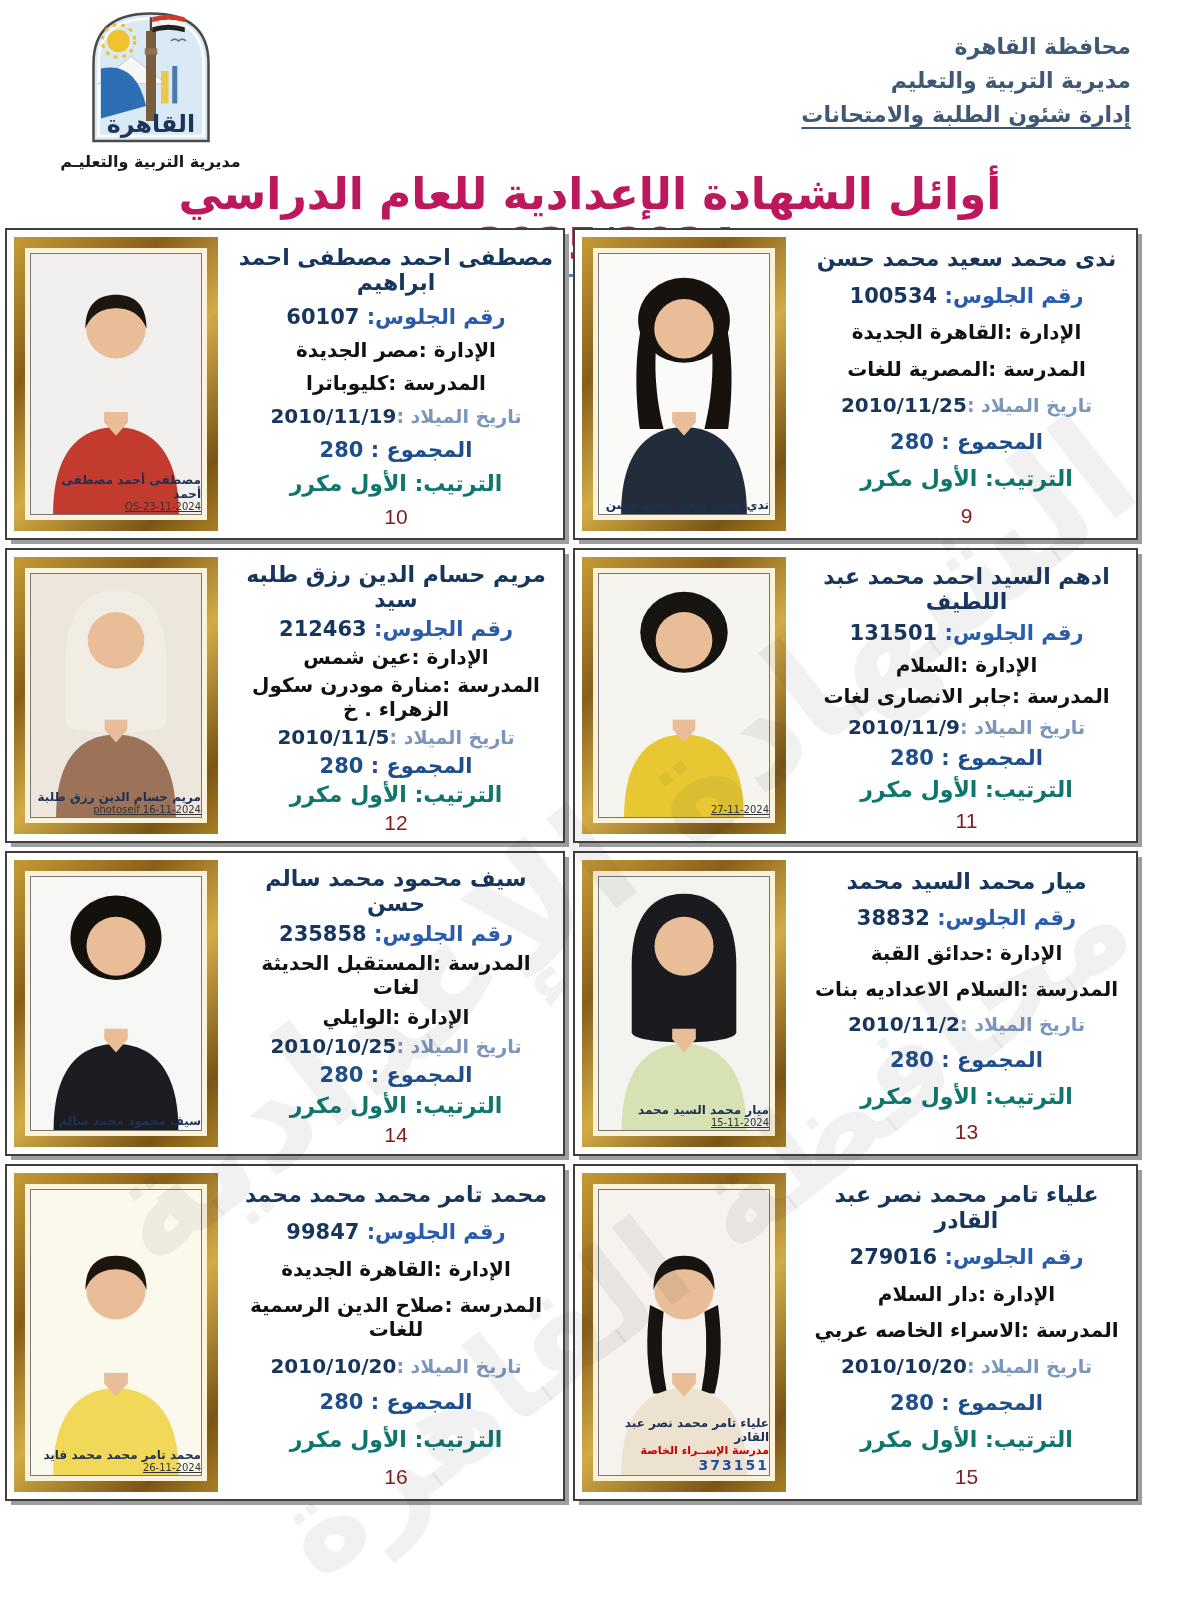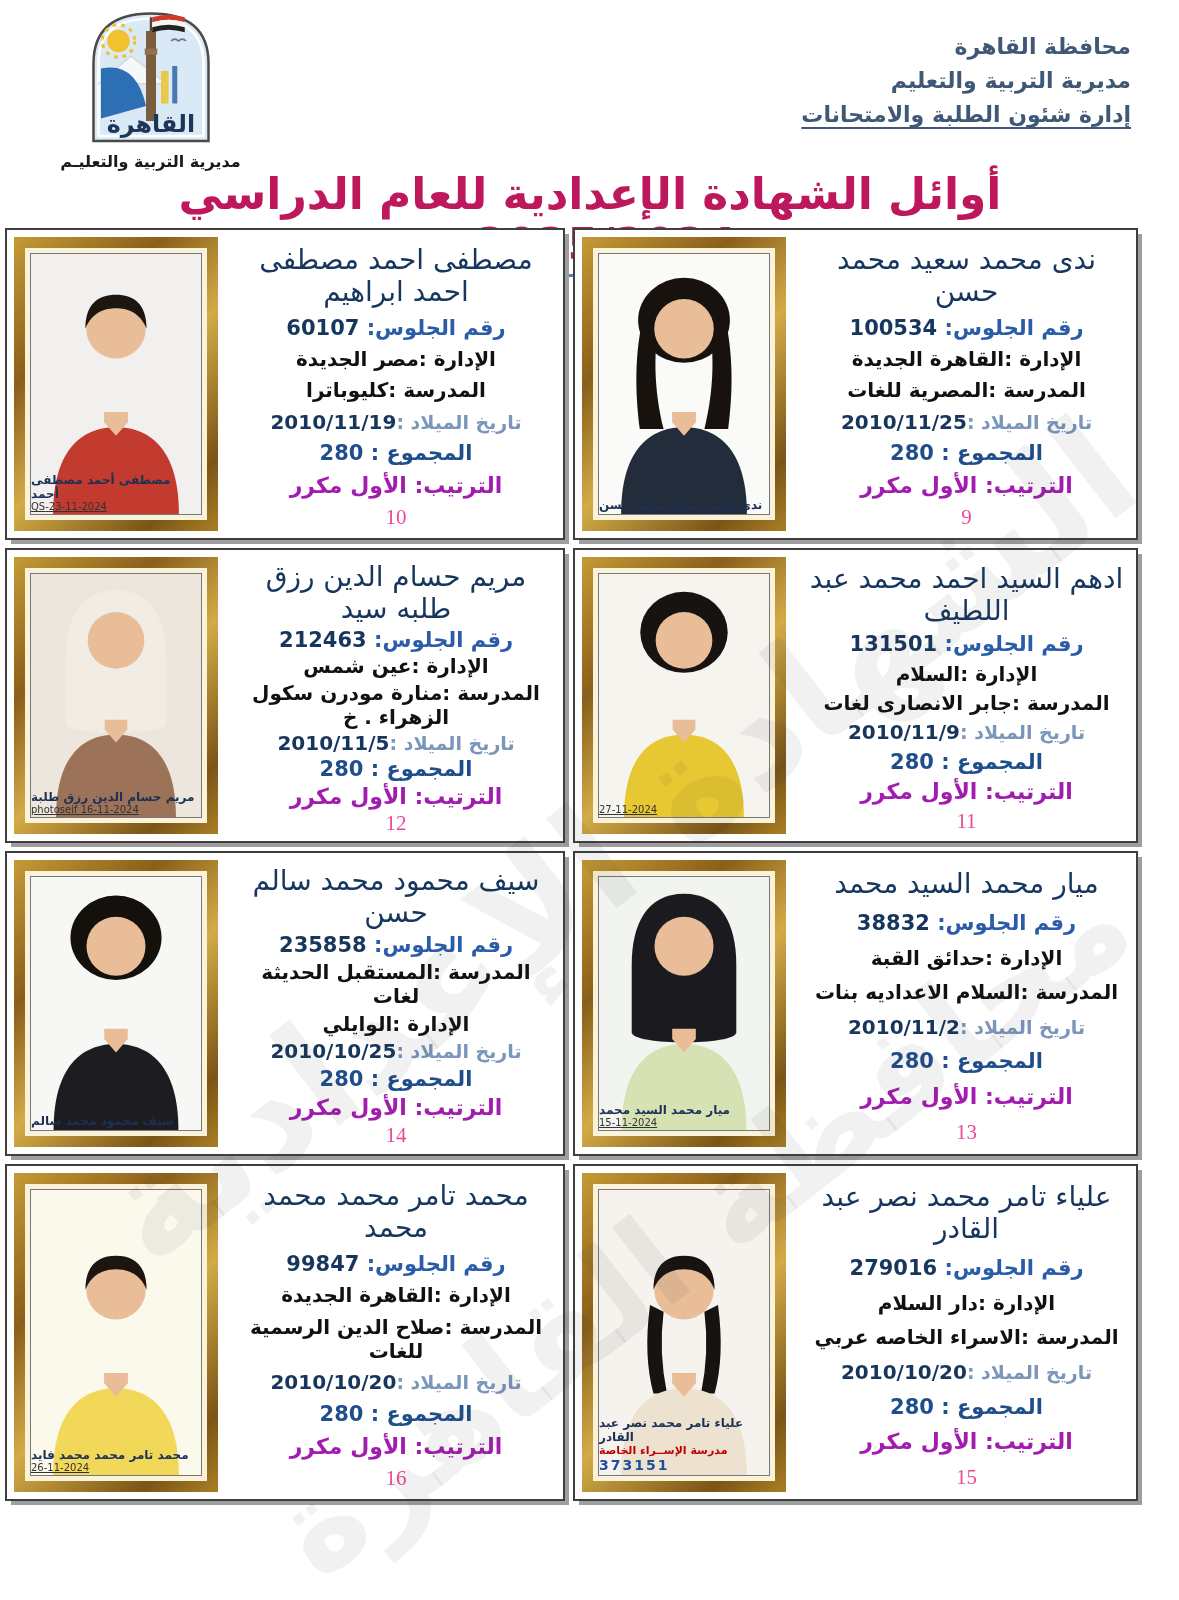--- a/index.html
+++ b/index.html
@@ -29,47 +29,47 @@
           display:flex; flex-direction:row; }
 
   
   .frame { margin:7px; width:204px; flex:0 0 204px;
            background:linear-gradient(135deg,#c59a35 0%,#8a5f1a 30%,#d2ab47 55%,#7a5516 85%,#a97f24 100%);
            padding:11px; }
   .mat { width:100%; height:100%; background:#fbf3d9; padding:5px; }
   .photo { position:relative; width:100%; height:100%; background:var(--pbg,#f0f0f0);
            border:1px solid #777; overflow:hidden; }
   .photo svg { position:absolute; inset:0; width:100%; height:100%; }
-  .caps { position:absolute; left:0; right:0; bottom:2px; text-align:left; direction:rtl; z-index:2; }
+  .caps { position:absolute; left:0; right:0; bottom:2px; text-align:right; direction:rtl; z-index:2; }
   .cap-name { font-size:12px; font-weight:bold; color:#1d3055; }
   .cap-red  { font-size:11px; font-weight:bold; color:#c00000; }
   .cap-blue { font-size:14px; font-weight:bold; color:#1f4e9c; letter-spacing:2px; }
   .cap-date { font-size:10px; color:#333;text-decoration:underline; }
   .caps div:empty { display:none; }
 
   
   .photo .hair-cap,.photo .hair-big,.photo .hair-long,.photo .hijab,.photo .braid { display:none; }
   .p-short  .hair-cap { display:block; }
   .p-curly  .hair-big { display:block; }
   .p-long   .hair-big,.p-long .hair-long { display:block; }
   .p-hijab  .hijab { display:block; }
   .p-braids .hair-cap,.p-braids .braid { display:block; }
 
   
   .info { flex:1; display:flex; flex-direction:column; justify-content:space-around;
           direction:rtl; text-align:center; padding:10px 6px 4px 10px; }
-  .l-name { font-size:28px; font-weight:normal; color:#17365d; line-height:1.15; }
+  .l-name { font-size:22px; font-weight:bold; color:#17365d; line-height:1.15; }
   .l-seat .lab { color:#2a5caa; font-weight:bold; font-size:21px; }
   .l-seat .val { color:#17365d; font-weight:bold; font-size:21px; }
   .l-blk  { color:#111; font-weight:bold; font-size:20px; }
   .l-dob .lab { color:#7b96bb; font-weight:bold; font-size:19px; }
   .l-dob .val { color:#17365d; font-weight:bold; font-size:20px; }
   .l-tot .lab, .l-tot .val { color:#1f4e8c; font-weight:bold; font-size:21px; }
-  .l-rank { color:#a21caf; font-weight:bold; font-size:22px;text-align:center; }
-  .l-num { font-family:Liberation Serif, serif; font-size:21px; color:#ec4899; }
+  .l-rank { color:#0f766e; font-weight:bold; font-size:22px;text-align:center; }
+  .l-num { font-family:Liberation Sans, sans-serif; font-size:21px; color:#7f1d1d; }
 </style>
 </head>
 <body>
 
 <div class="page">
 
   <div class="logo-wrap">
     <svg width="150" height="140" viewBox="0 0 120 112">
       <path d="M14,108 L14,46 Q14,6 60,6 Q106,6 106,46 L106,108 Z" fill="#d9e9f6" stroke="#4a4a4a" stroke-width="2"></path>
       <path d="M18,104 L18,46 Q18,10 60,10 Q102,10 102,46 L102,104 Z" fill="none" stroke="#ffffff" stroke-width="2"></path>

